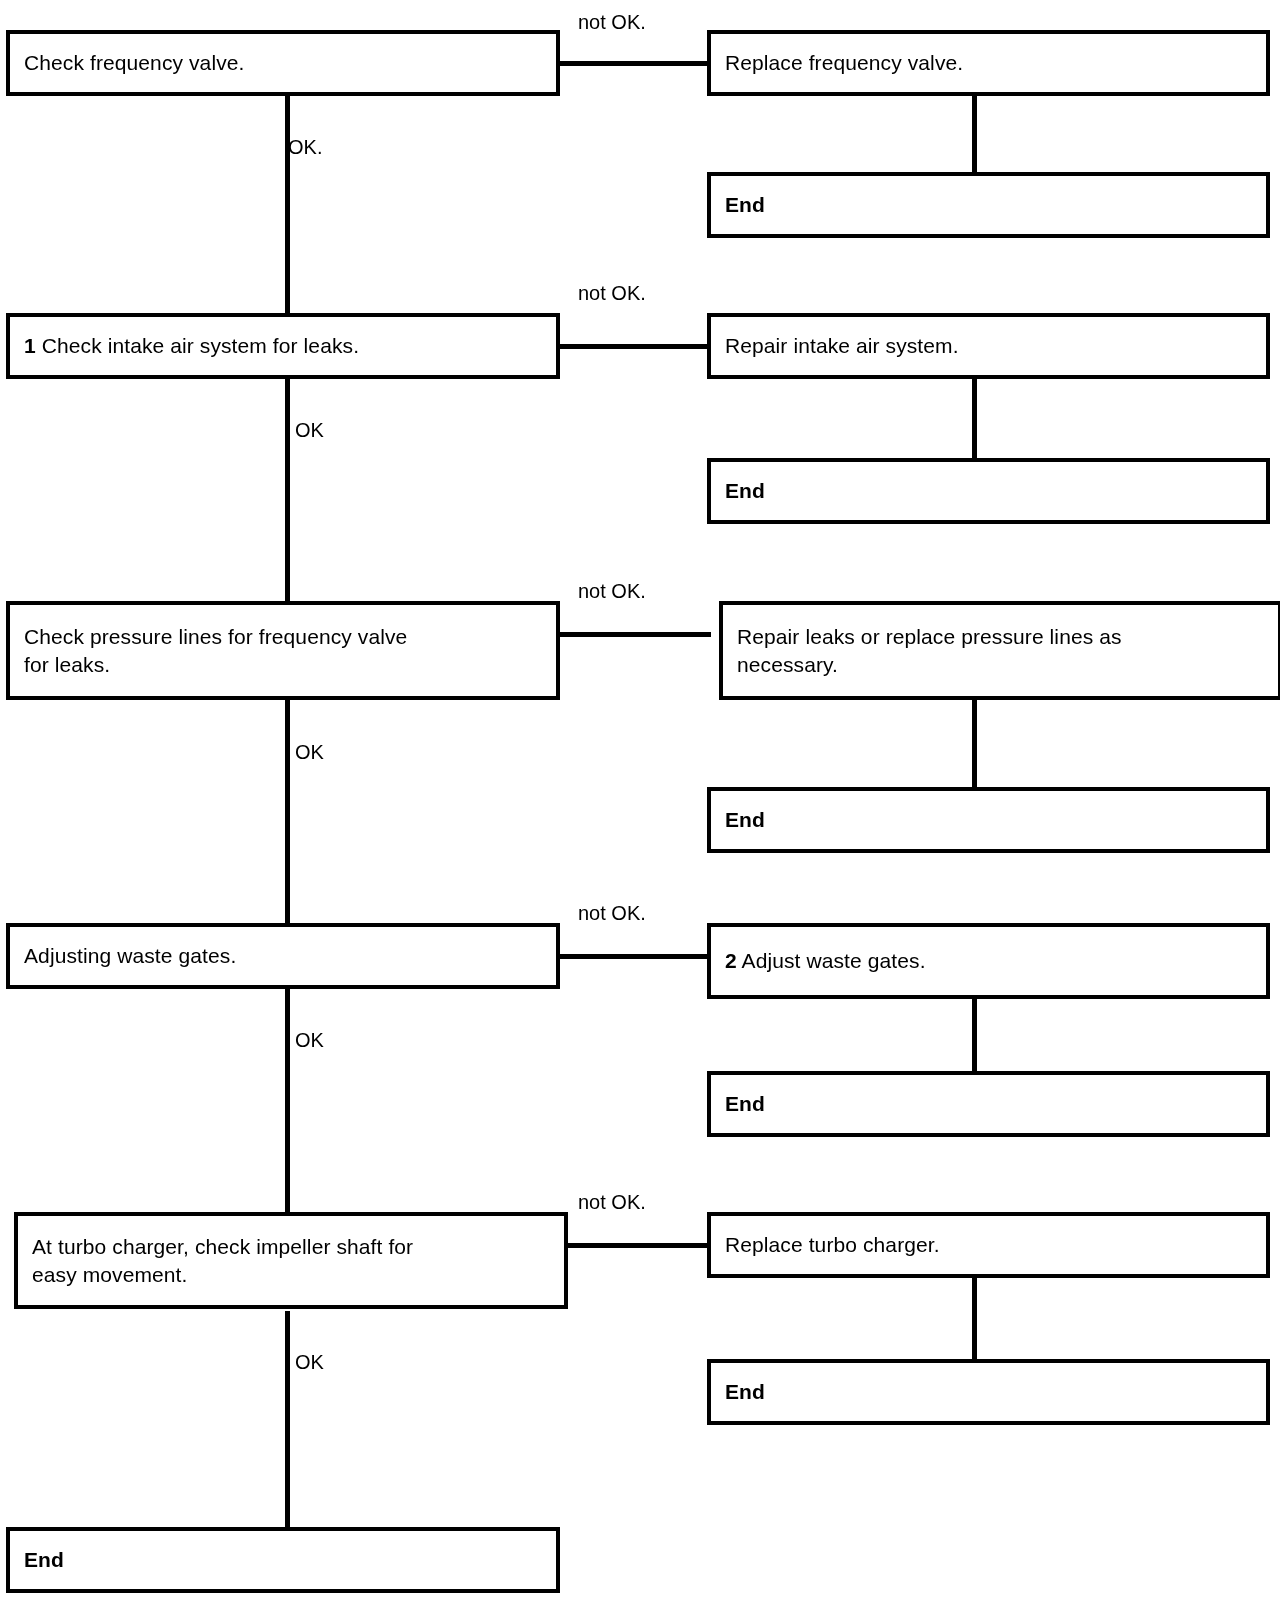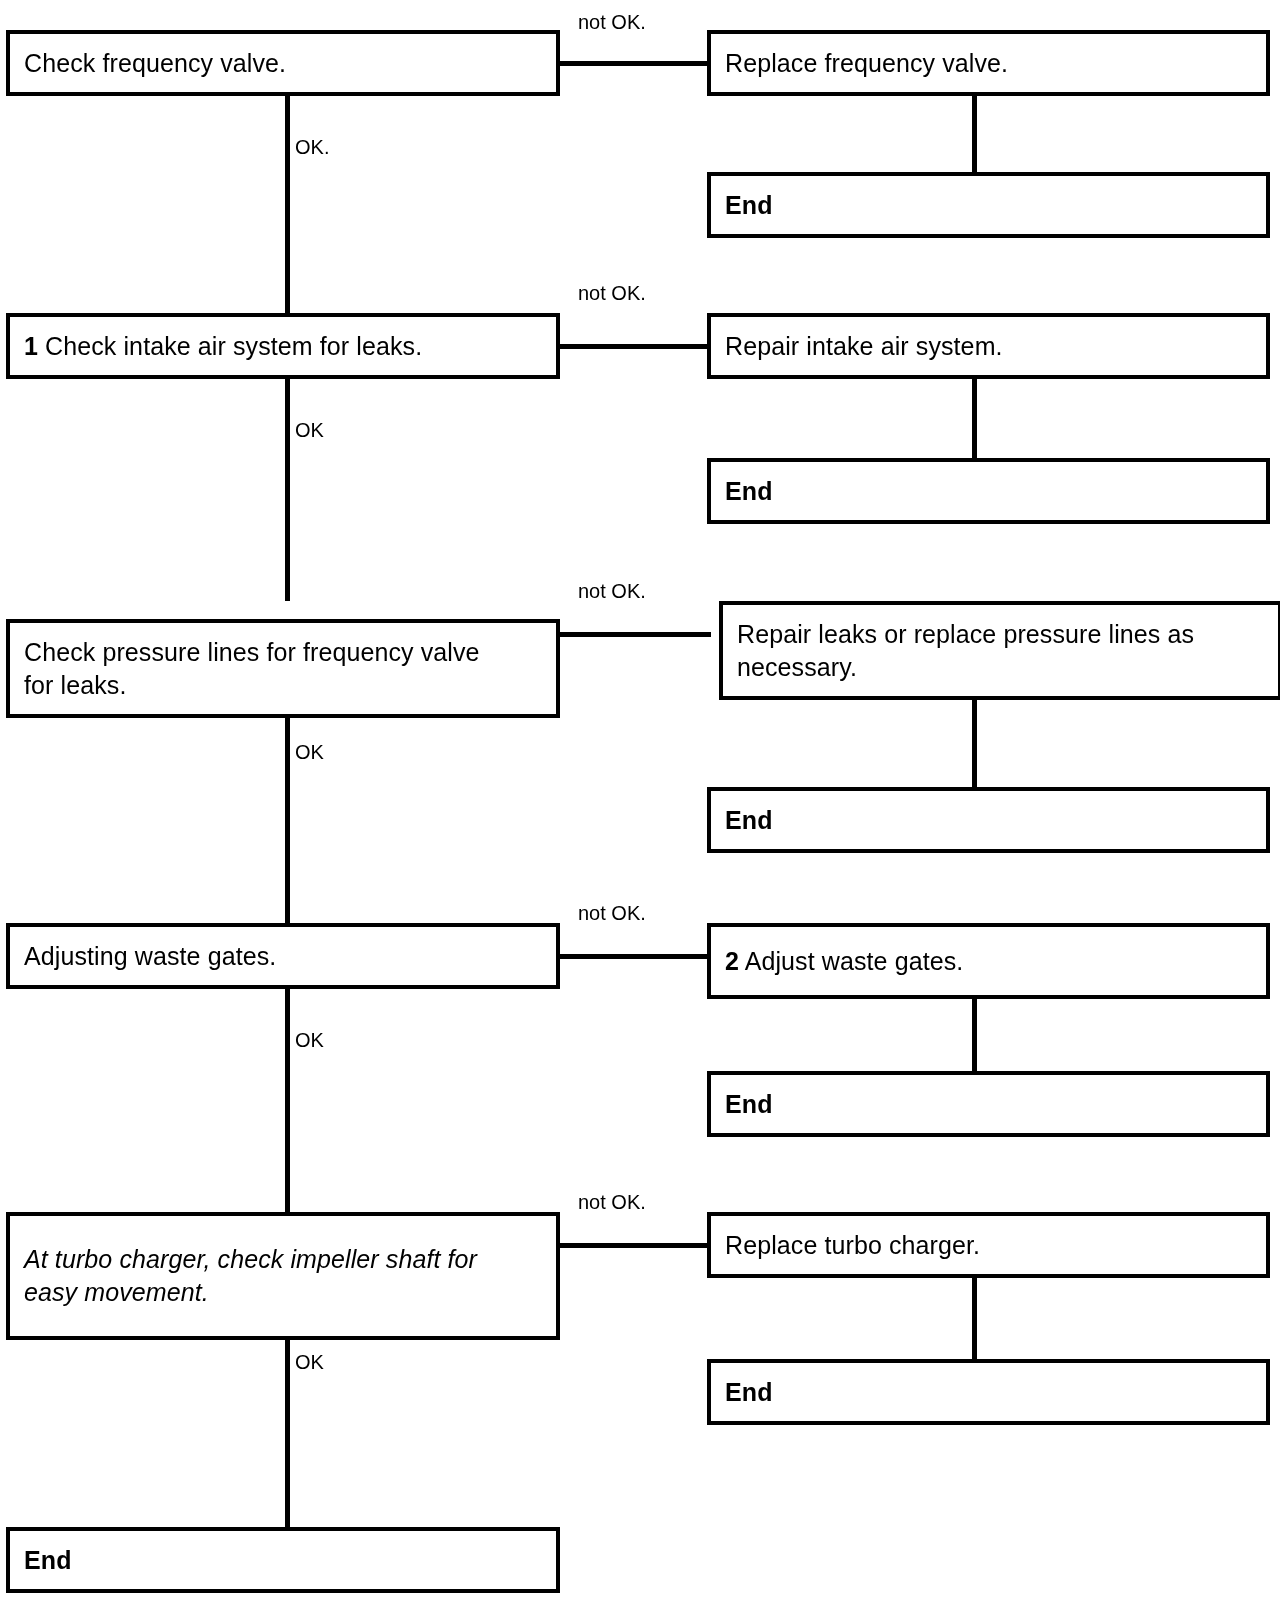--- a/index.html
+++ b/index.html
@@ -26,21 +26,21 @@
     box-sizing: border-box;
     border: 4px solid #000000;
     background: #ffffff;
     display: flex;
     align-items: center;
     z-index: 3;
   }
   .node .node-text {
     display: block;
     padding: 0 14px;
-    font-size: 25px;
+    font-size: 21px;
     line-height: 1.32;
     letter-spacing: 0.1px;
     white-space: pre-line;
     color: #000000;
   }
   .node.terminator .node-text,
   .node-text.bold {
     font-weight: bold;
   }
   .node .step-num {
@@ -74,21 +74,21 @@
   <div class="line v" style="left:285px; top:96px; height:118px;"></div>
   <div class="line h" style="left:556px; top:61px; width:155px;"></div>
   <div class="line v" style="left:972px; top:96px; height:80px;"></div>
 
   <div class="node" style="left:6px; top:30px; width:554px; height:66px;">
     <span class="node-text">Check frequency valve.</span>
   </div>
 
   <div class="edge-label" style="left:578px; top:12px;">not OK.</div>
 
-  <div class="edge-label" style="left:295px; top:137px;">OK.</div>
+  <div class="edge-label" style="left:288px; top:137px;">OK.</div>
 
   <div class="node" style="left:707px; top:30px; width:563px; height:66px;">
     <span class="node-text">Replace frequency valve.</span>
   </div>
 
   <div class="node terminator" style="left:707px; top:172px; width:563px; height:66px;">
     <span class="node-text bold">End</span>
   </div>
 
   <div class="line v" style="left:285px; top:214px; height:99px;"></div>
@@ -110,21 +110,21 @@
 
   <div class="node terminator" style="left:707px; top:458px; width:563px; height:66px;">
     <span class="node-text bold">End</span>
   </div>
 
   <div class="line v" style="left:285px; top:497px; height:104px;"></div>
   <div class="line v" style="left:285px; top:700px; height:120px;"></div>
   <div class="line h" style="left:556px; top:632px; width:155px;"></div>
   <div class="line v" style="left:972px; top:700px; height:87px;"></div>
 
-  <div class="node" style="left:6px; top:619px; width:554px; height:99px;">
+  <div class="node" style="left:6px; top:601px; width:554px; height:99px;">
     <span class="node-text">Check pressure lines for frequency valve
 for leaks.</span>
   </div>
 
   <div class="edge-label" style="left:578px; top:581px;">not OK.</div>
 
   <div class="edge-label" style="left:295px; top:742px;">OK</div>
 
   <div class="node" style="left:707px; top:601px; width:563px; height:99px;margin-left:12px;">
     <span class="node-text">Repair leaks or replace pressure lines as
@@ -154,21 +154,21 @@
 
   <div class="node terminator" style="left:707px; top:1071px; width:563px; height:66px;">
     <span class="node-text bold">End</span>
   </div>
 
   <div class="line v" style="left:285px; top:1109px; height:103px;"></div>
   <div class="line v" style="left:285px; top:1311px; height:120px;"></div>
   <div class="line h" style="left:556px; top:1243px; width:155px;"></div>
   <div class="line v" style="left:972px; top:1278px; height:81px;"></div>
 
-  <div class="node" style="left:6px; top:1212px; width:554px; height:128px;font-style:italic;">
+  <div class="node" style="left:14px; top:1212px; width:554px; height:97px;">
     <span class="node-text">At turbo charger, check impeller shaft for
 easy movement.</span>
   </div>
 
   <div class="edge-label" style="left:578px; top:1192px;">not OK.</div>
 
   <div class="edge-label" style="left:295px; top:1352px;">OK</div>
 
   <div class="node" style="left:707px; top:1212px; width:563px; height:66px;">
     <span class="node-text">Replace turbo charger.</span>

